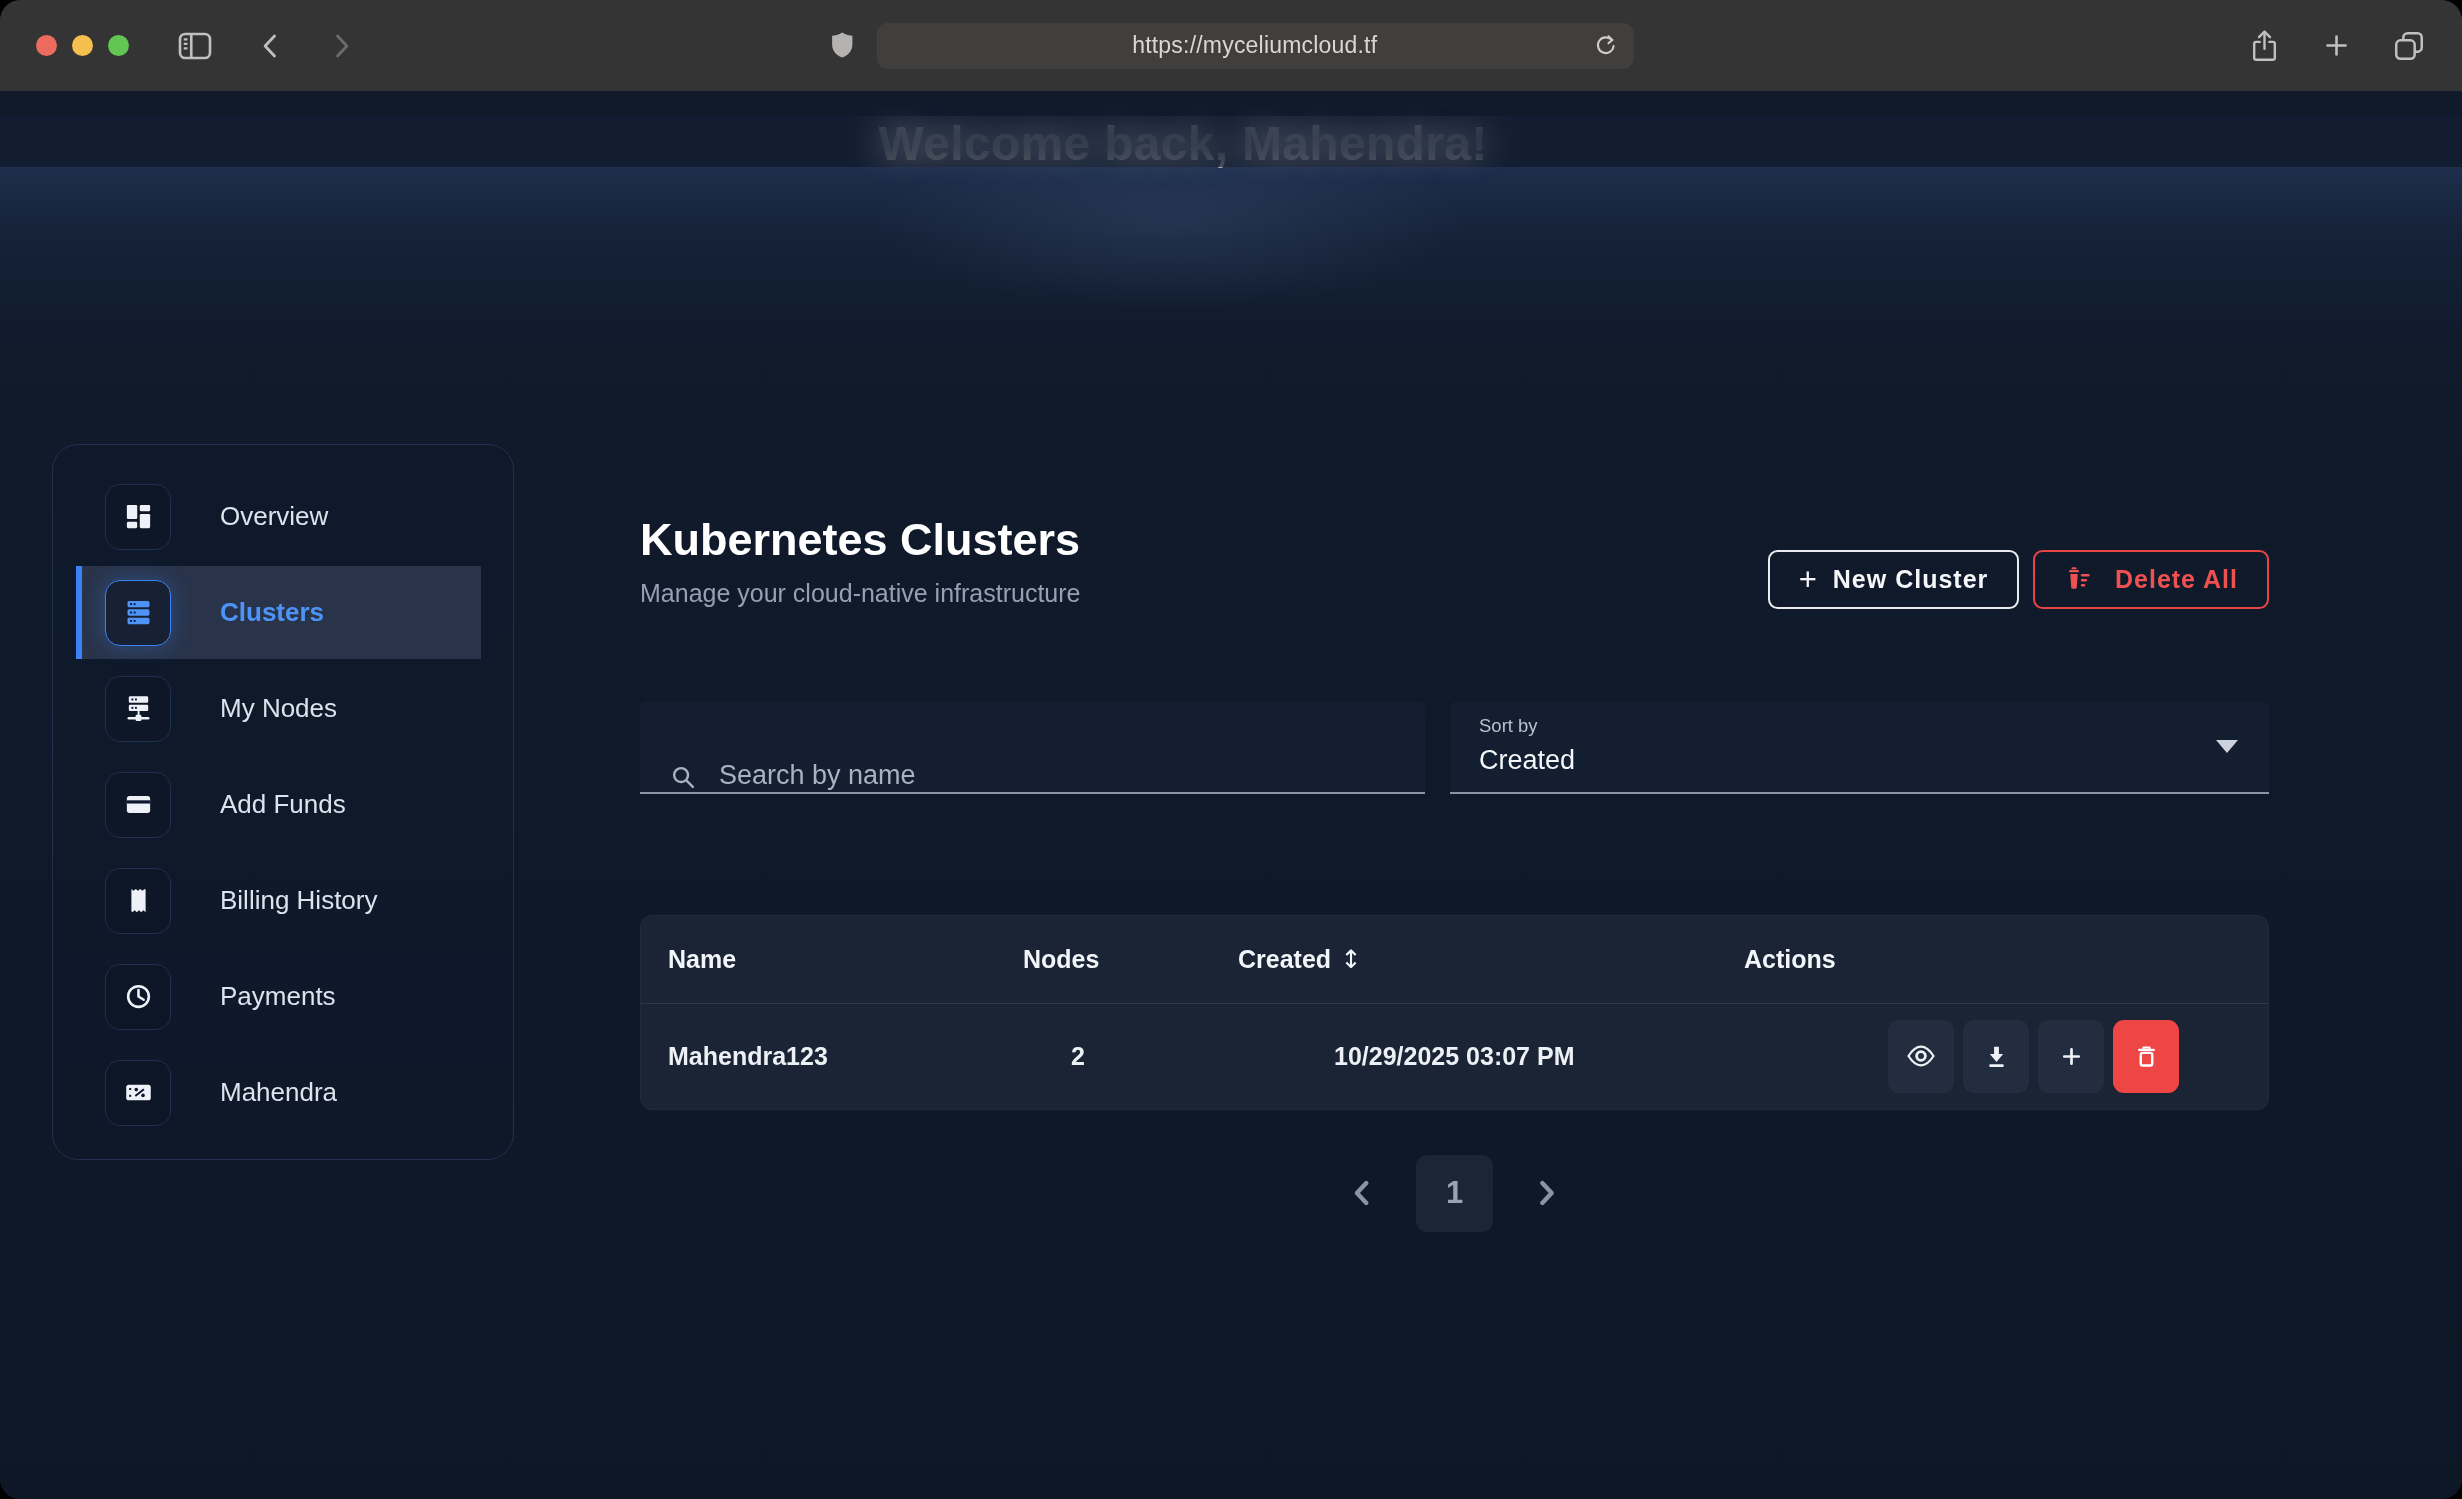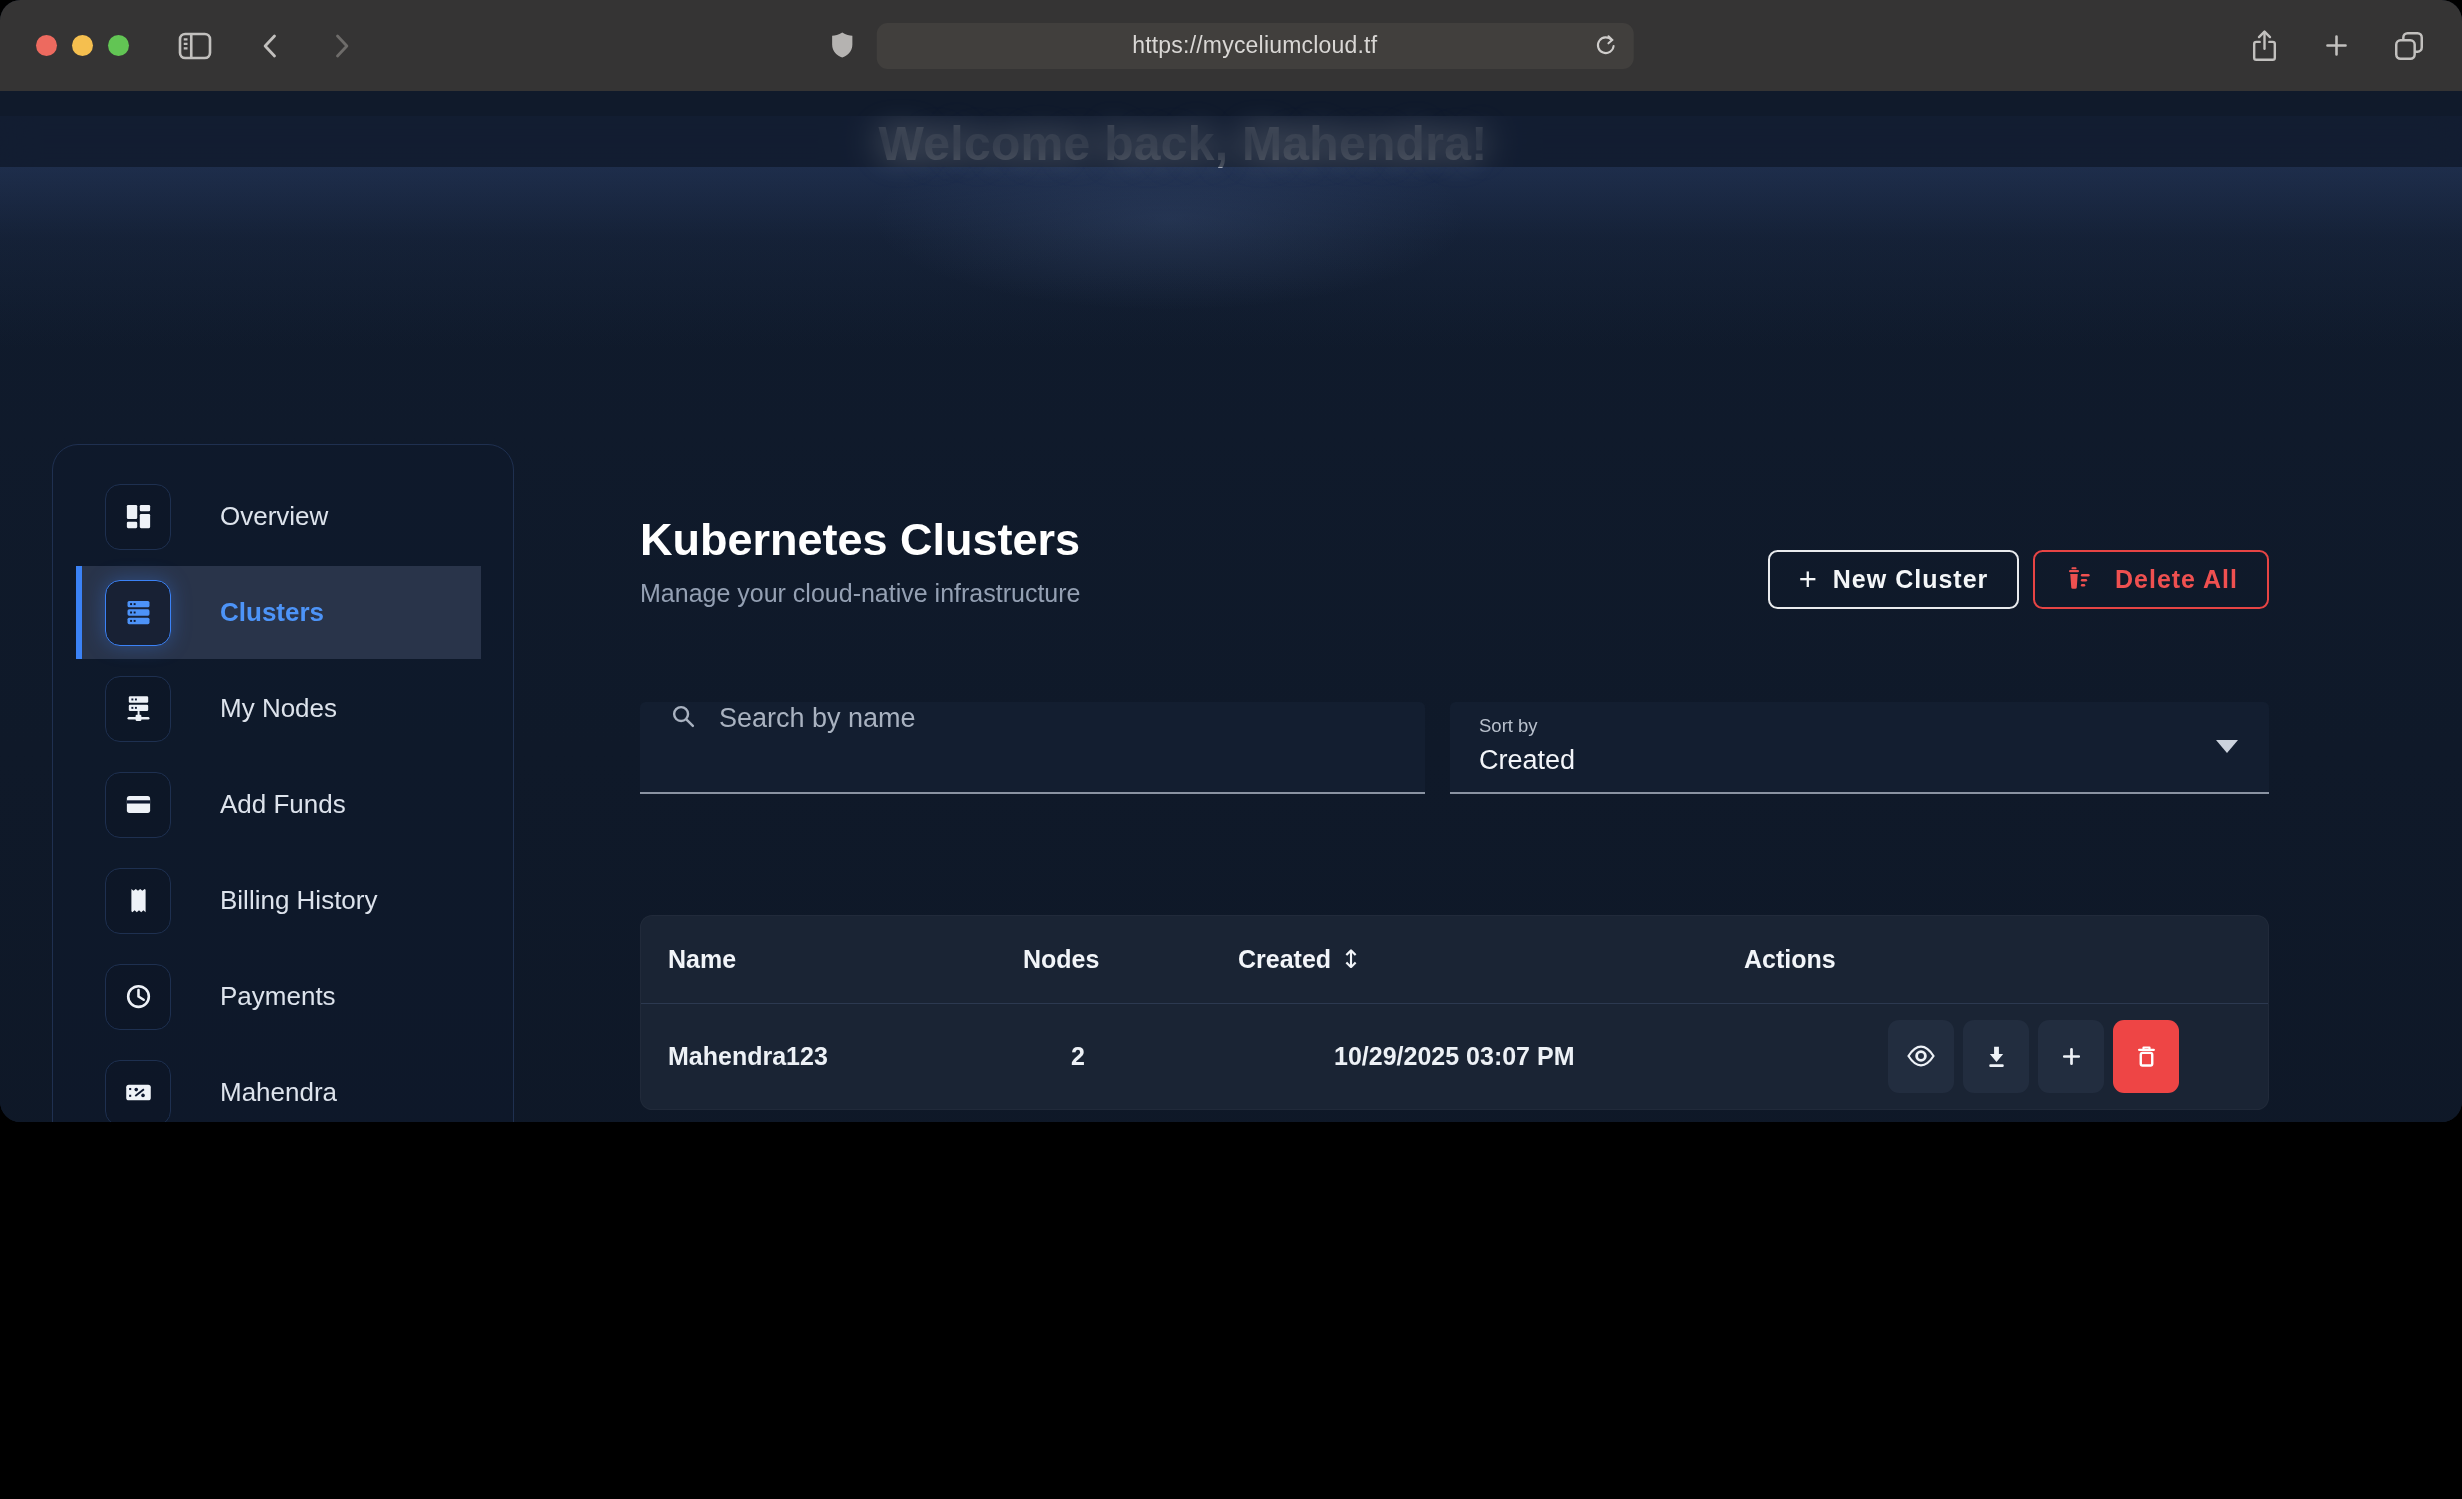--- a/index.html
+++ b/index.html
@@ -1,17 +1,17 @@
 <!DOCTYPE html>
 <html style="font-size:11px"><head>
 <meta charset="utf-8">
 <style>
   html,body{margin:0;padding:0;background:#000;}
   body{width:2462px;height:1499px;font-family:"Liberation Sans","DejaVu Sans",sans-serif;-webkit-font-smoothing:antialiased;}
-  .window{position:relative;width:2462px;height:1122px;border-radius:20.5px;overflow:hidden;background:#101a2b;}
+  .window{position:relative;width:2462px;height:1499px;border-radius:20.5px;overflow:hidden;background:#101a2b;}
 
   
   .toolbar{position:relative;height:91px;background:#353434;display:flex;align-items:center;padding:0 36px;box-sizing:border-box;}
   .lights{display:flex;gap:15px;align-items:center;}
   .light{width:21px;height:21px;border-radius:50%;}
   .light.red{background:#ed6a5f;}
   .light.yellow{background:#f5bf4f;}
   .light.green{background:#62c554;}
   .tbicon{color:#c2c0be;display:flex;align-items:center;justify-content:center;}
   .tbicon.dim{color:#6e6c6a;}
@@ -57,21 +57,21 @@
   .btns{display:flex;gap:13.7px;margin-top:36px;}
   .btn{height:59px;border-radius:9.6px;display:inline-flex;align-items:center;font-size:25px;font-weight:700;
        letter-spacing:1px;padding:0 29px;background:transparent;box-sizing:border-box;cursor:pointer;
        font-family:"Liberation Sans","DejaVu Sans",sans-serif;}
   .btn-new{border:2.1px solid #e9ebee;color:#f4f6f8;gap:15px;}
   .btn-new .plus-char{font-size:31px;font-weight:500;line-height:1;}
   .btn-danger{border:2.1px solid #e74444;color:#ef5050;gap:21px;}
 
   .filters{display:flex;gap:25px;margin-top:93px;}
   .search-box{width:785px;height:92px;background:#131e30;border-bottom:2.7px solid #8a93a2;border-radius:5.5px 5.5px 0 0;
-              display:flex;align-items:flex-start;gap:19px;padding:0 29px;box-sizing:border-box;color:#a9b2c0;}
+              display:flex;align-items:flex-end;gap:19px;padding:0 29px;box-sizing:border-box;color:#a9b2c0;}
   .search-input{flex:1;background:transparent;border:none;outline:none;font-size:27px;color:#e8ecf2;
               font-family:"Liberation Sans","DejaVu Sans",sans-serif;}
   .search-input::placeholder{color:#a9b2c0;opacity:1;}
   .sort-box{flex:1;height:92px;background:#131e30;border-bottom:2.7px solid #8a93a2;border-radius:5.5px 5.5px 0 0;
               position:relative;padding:13.7px 29px 0;box-sizing:border-box;cursor:pointer;}
   .sort-label{font-size:18.5px;color:#b9c1cd;}
   .sort-value{font-size:27px;color:#f3f5f9;margin-top:8.2px;}
   .sort-arrow{position:absolute;right:31px;top:38px;width:0;height:0;
               border-left:11px solid transparent;border-right:11px solid transparent;border-top:13.7px solid #ccd3dd;}
 

